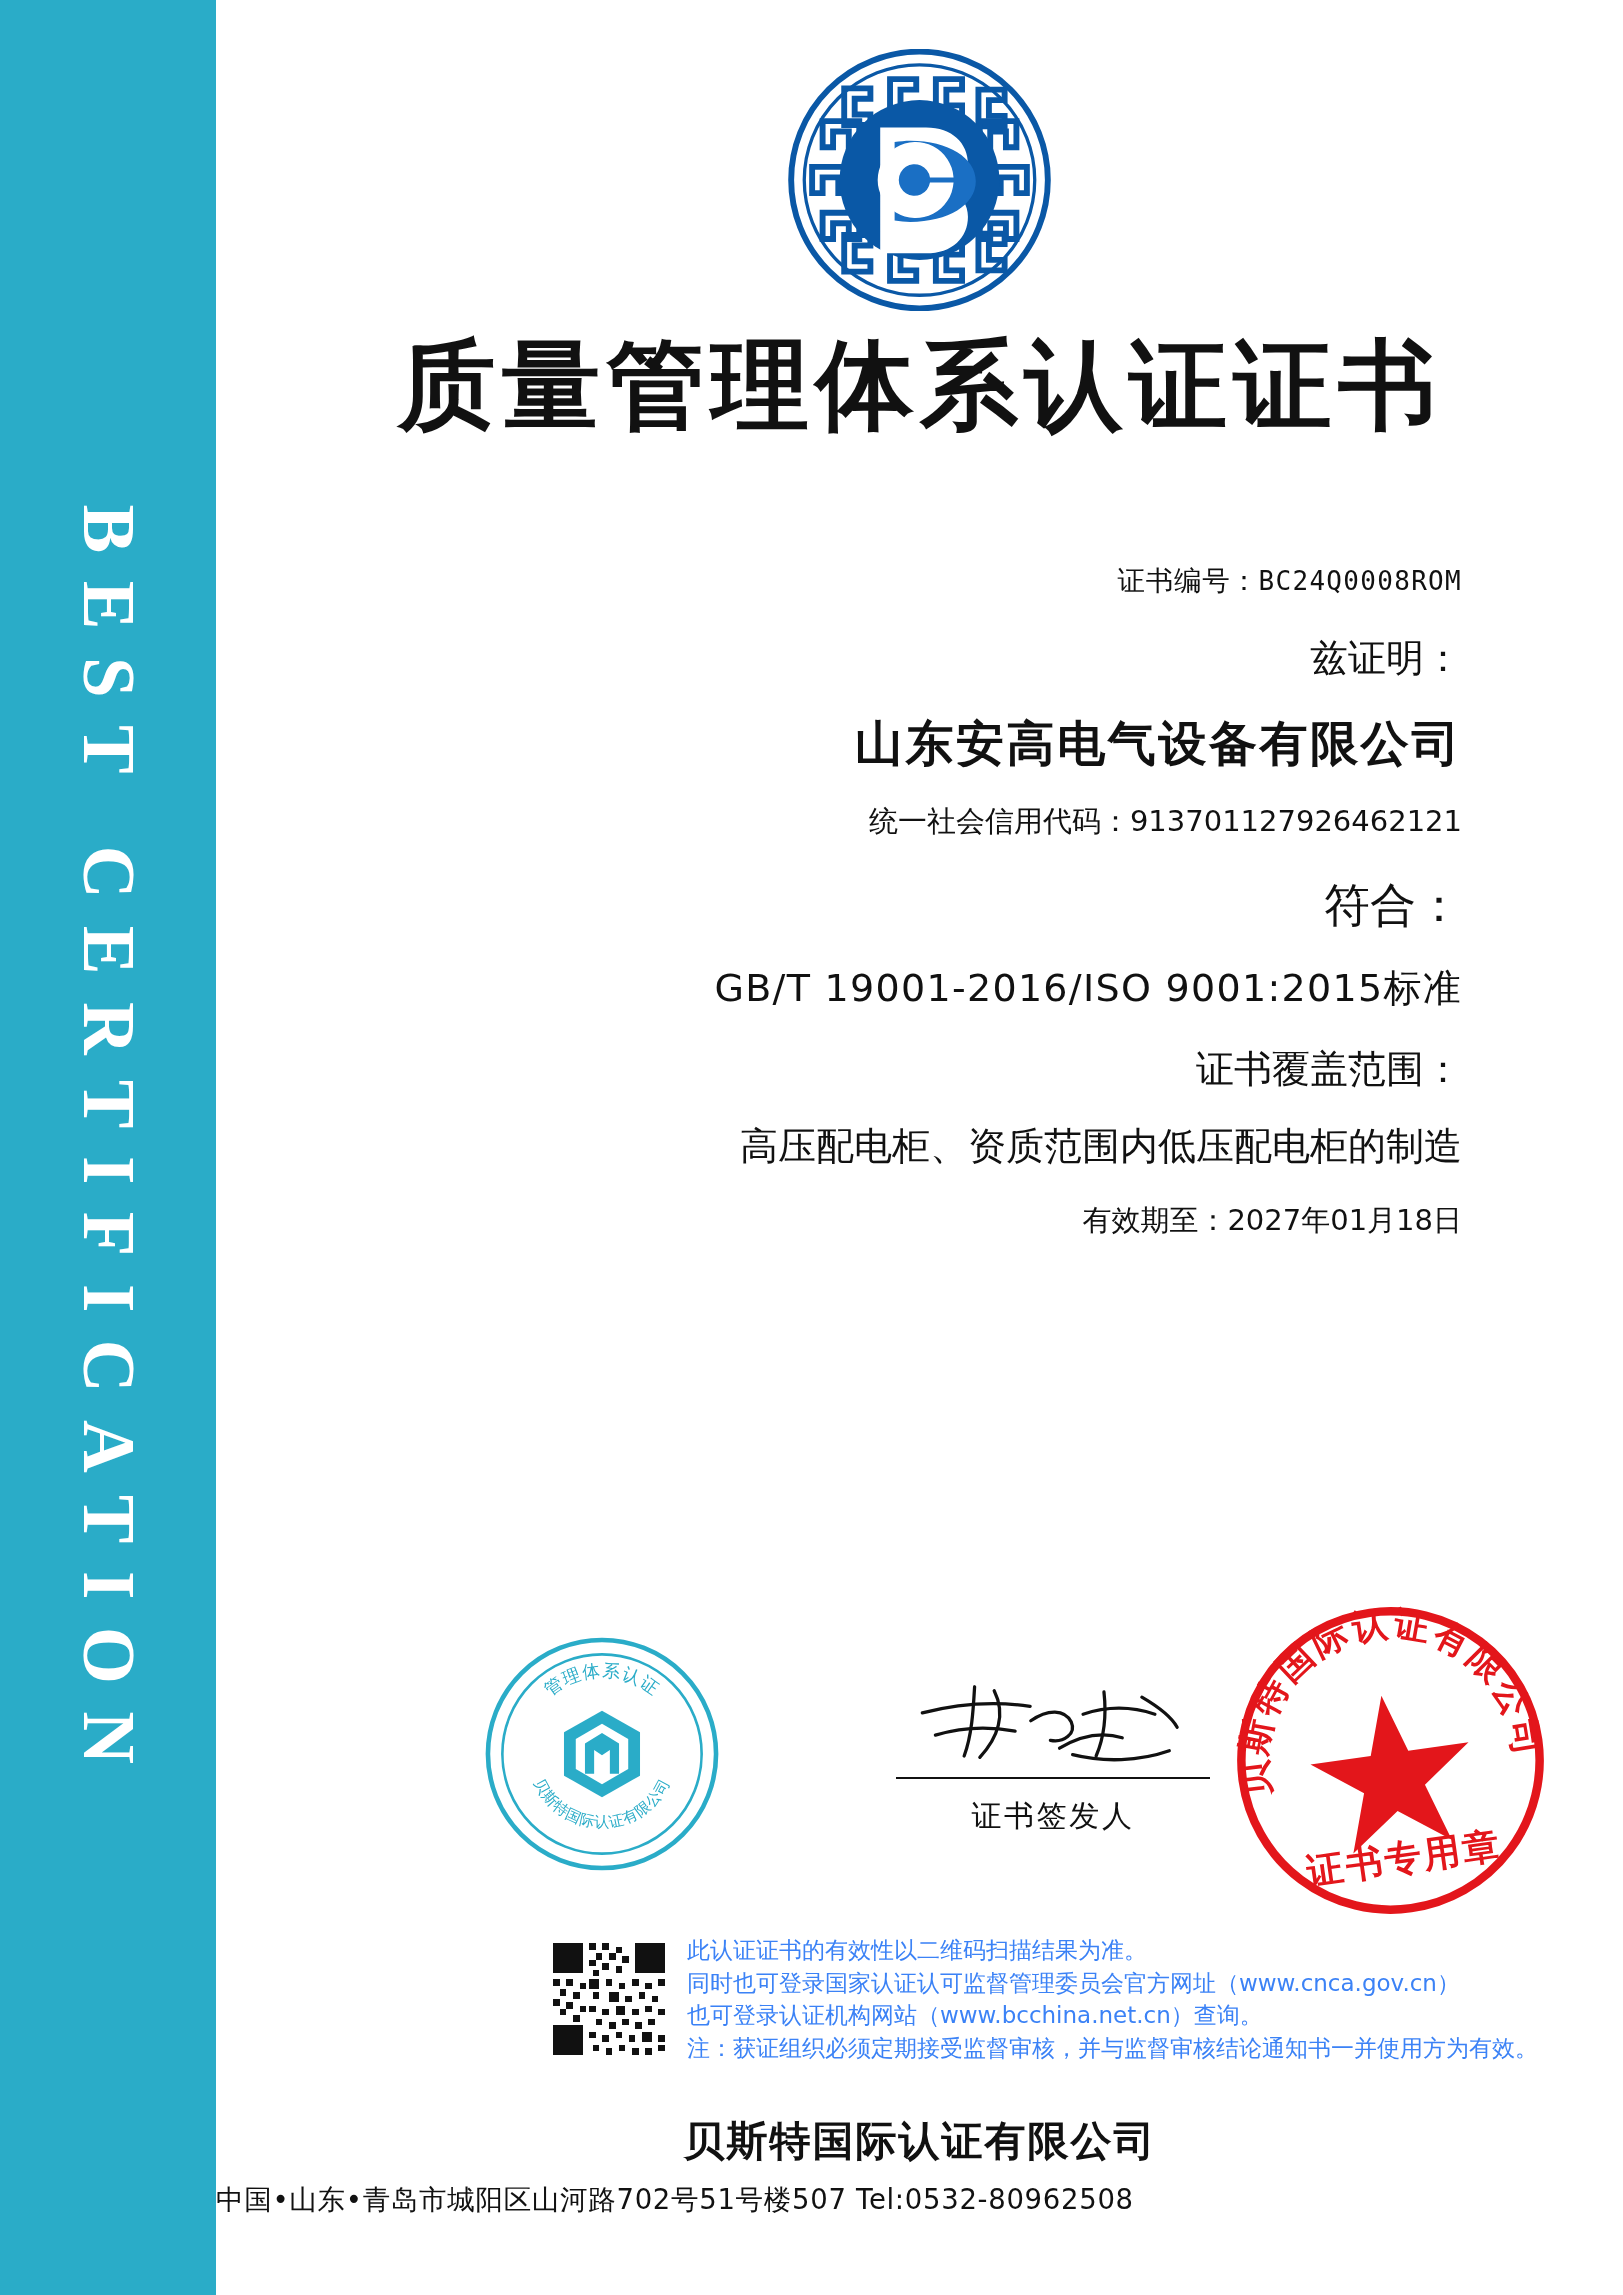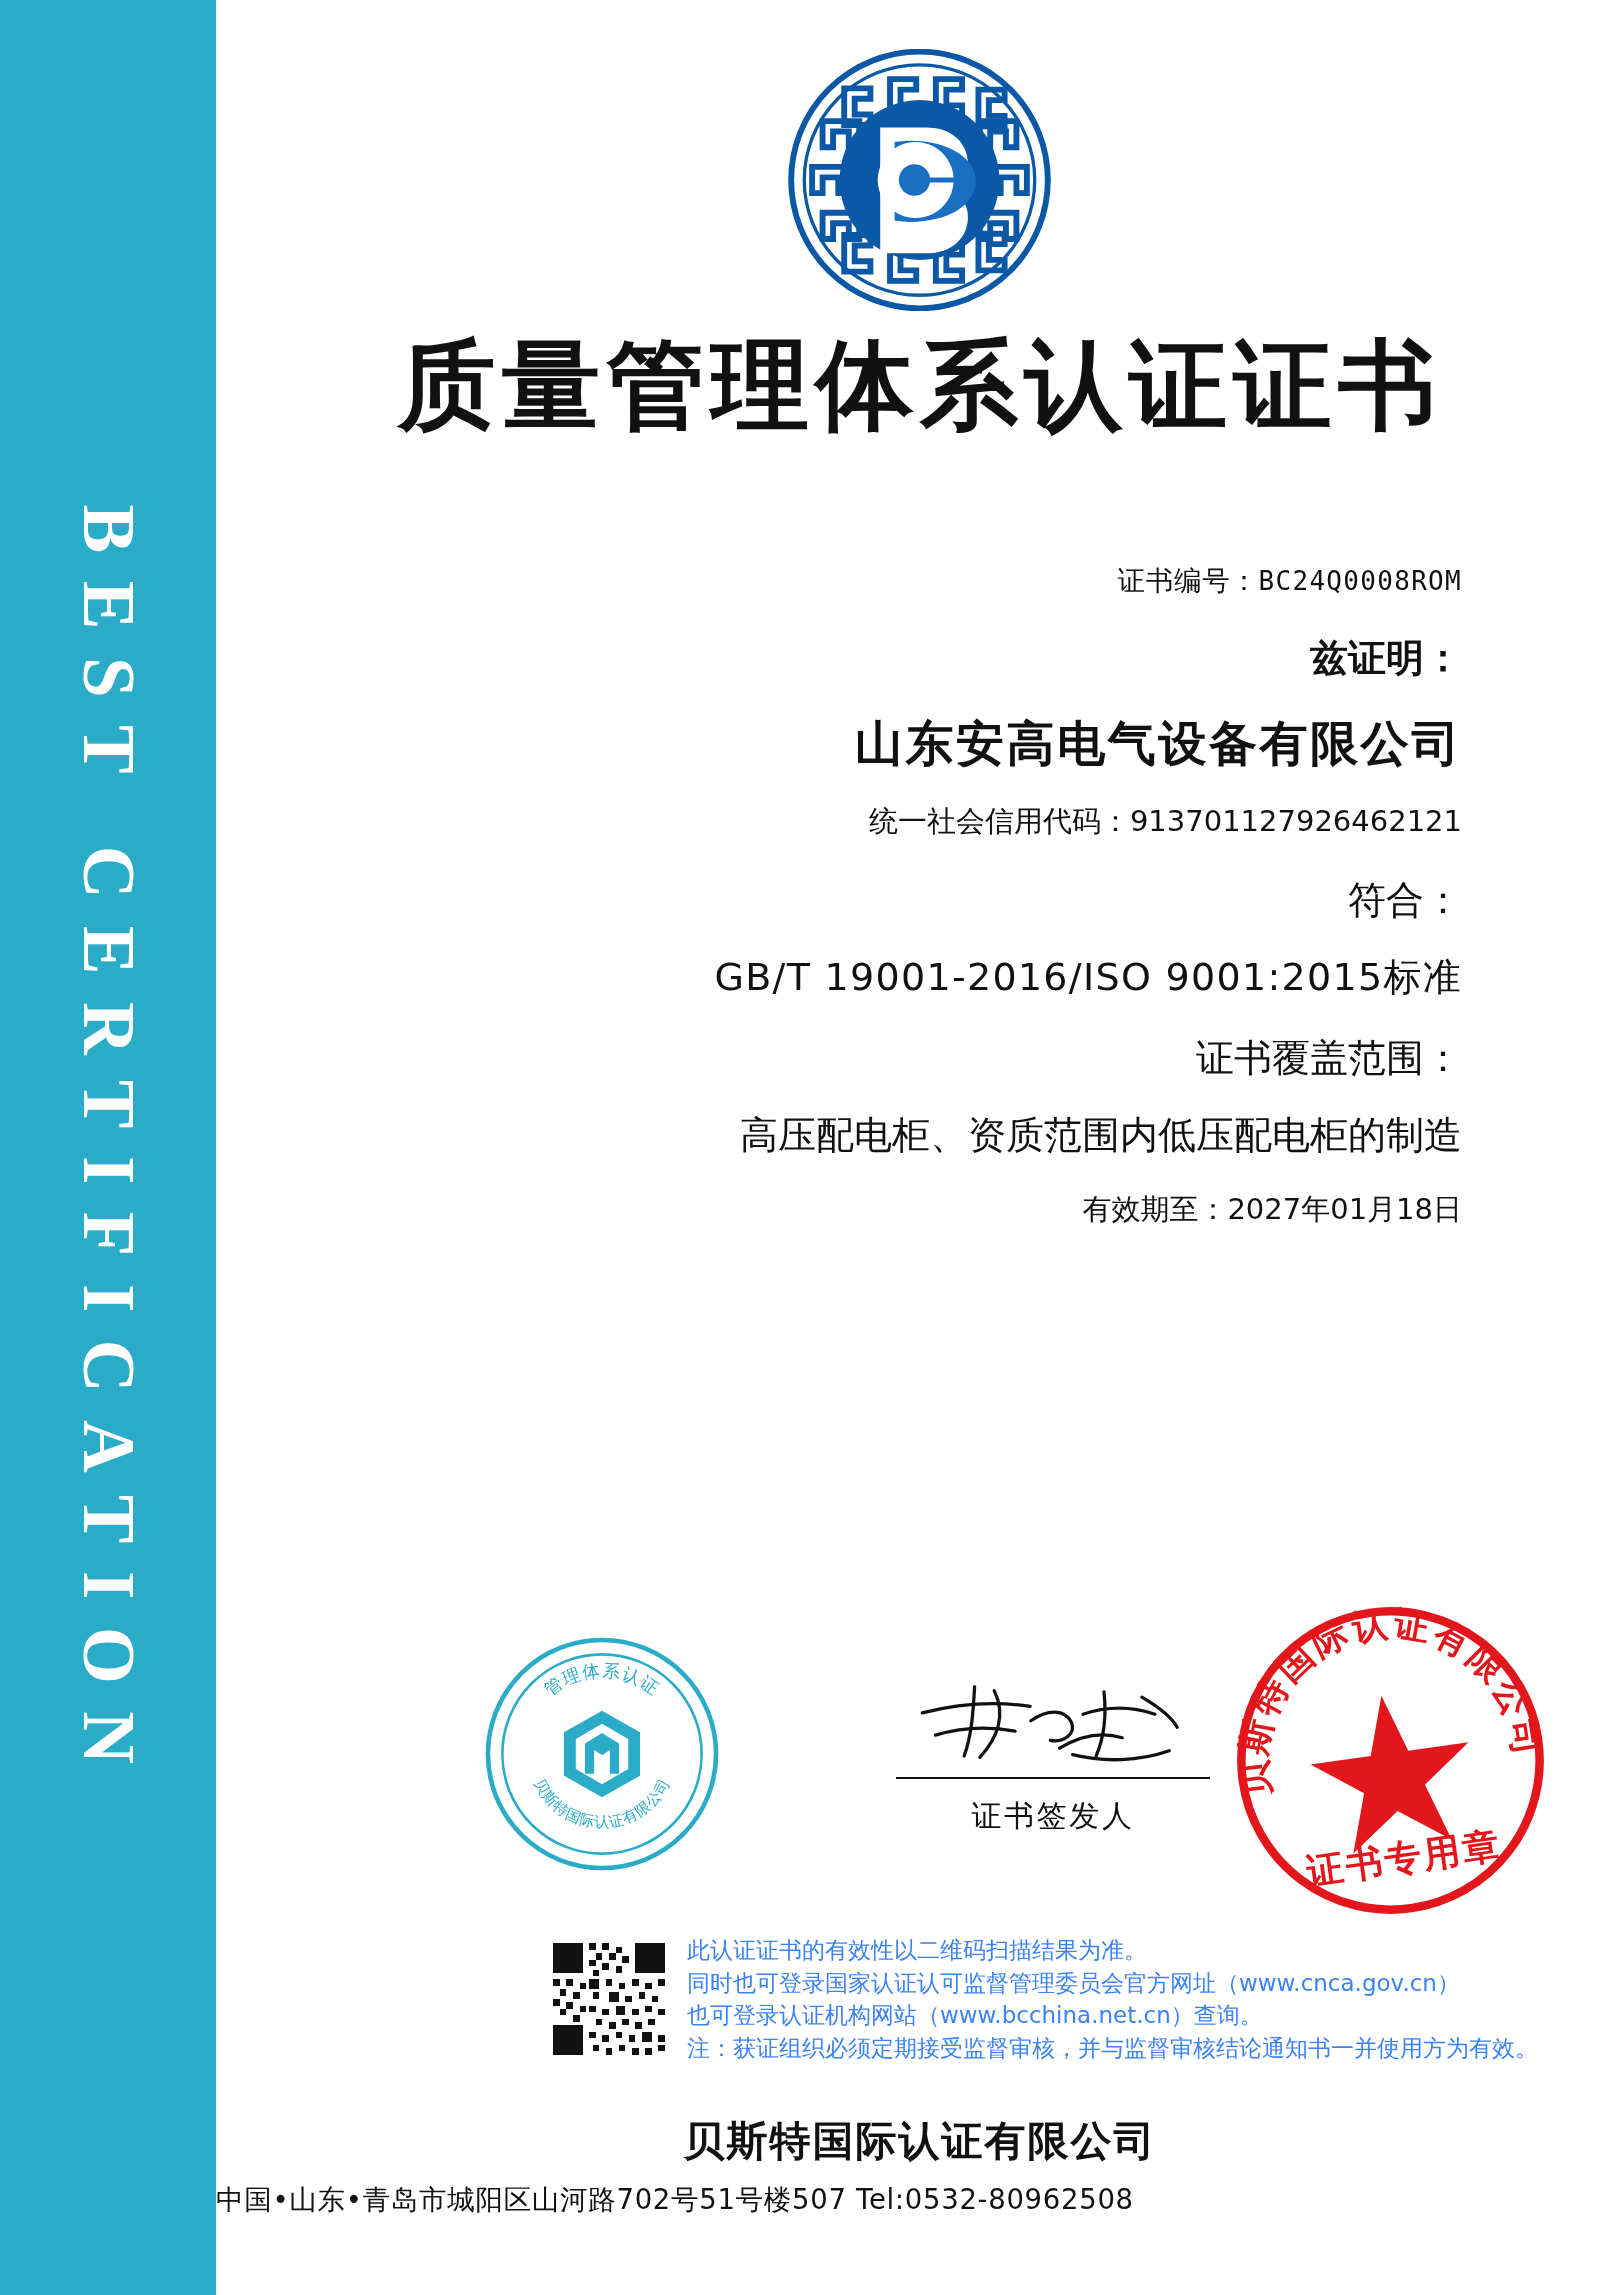--- a/index.html
+++ b/index.html
@@ -101,36 +101,35 @@
   }
   .l-certno .mono {
     font-family: "DejaVu Sans Mono", monospace;
     font-size: 26px;
     letter-spacing: 1.3px;
   }
   .l-hereby {
     font-size: 38px;
     margin-bottom: 27.5px;
     font-family: "DejaVu Sans", sans-serif;
-    font-weight: bold;
   }
   .l-company {
     font-size: 48px;
     font-weight: bold;
     letter-spacing: 2.6px;
     margin-bottom: 26px;
     font-family: "DejaVu Sans", sans-serif;
   }
   .l-credit {
     font-size: 29px;
     margin-bottom: 33px;
     font-family: "DejaVu Sans", sans-serif;
   }
   .l-conform {
-    font-size: 38px;
+    font-size: 46px;
     margin-bottom: 26px;
     font-family: "DejaVu Sans", sans-serif;
   }
   .l-standard {
     font-size: 38px;
     letter-spacing: 1.3px;
     margin-bottom: 30px;
     font-family: "DejaVu Sans", sans-serif;
   }
   .l-scope-label {

